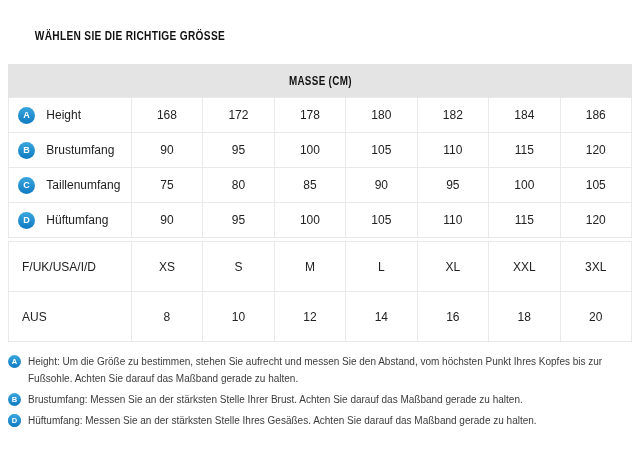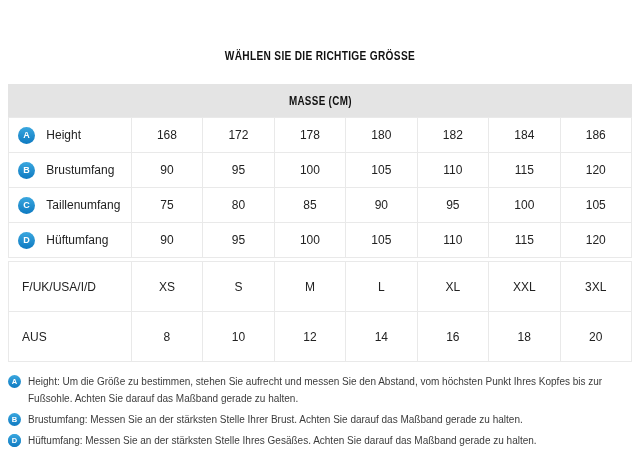--- a/index.html
+++ b/index.html
@@ -1,20 +1,20 @@
 <!DOCTYPE html>
 <html><head>
 <meta charset="utf-8">
 <style>
   * { margin:0; padding:0; box-sizing:border-box; }
   html,body { width:635px; height:476px; background:#fff; }
   body { font-family:"Liberation Sans", sans-serif; color:#1e1e1e; }
   .page { padding:26px 3px 0 8px; }
 
-  .title { text-align:center; margin-bottom:20px;margin-top:20px; }
+  .title { margin-bottom:20px; }
   .title span { display:inline-block; transform:scaleX(.78); transform-origin:center;
                 font-size:13px; font-weight:bold; letter-spacing:.4px; color:#111; white-space:nowrap; }
 
   .band { height:33px; background:#e4e4e4; display:flex; align-items:center; justify-content:center; }
   .band span { display:inline-block; transform:scaleX(.82); transform-origin:center;
                font-size:12px; font-weight:bold; letter-spacing:.4px; color:#111; }
   .band.slim { height:30px; }
 
   table { width:100%; border-collapse:collapse; table-layout:fixed; }
   col.c-label { width:19.7%; }

